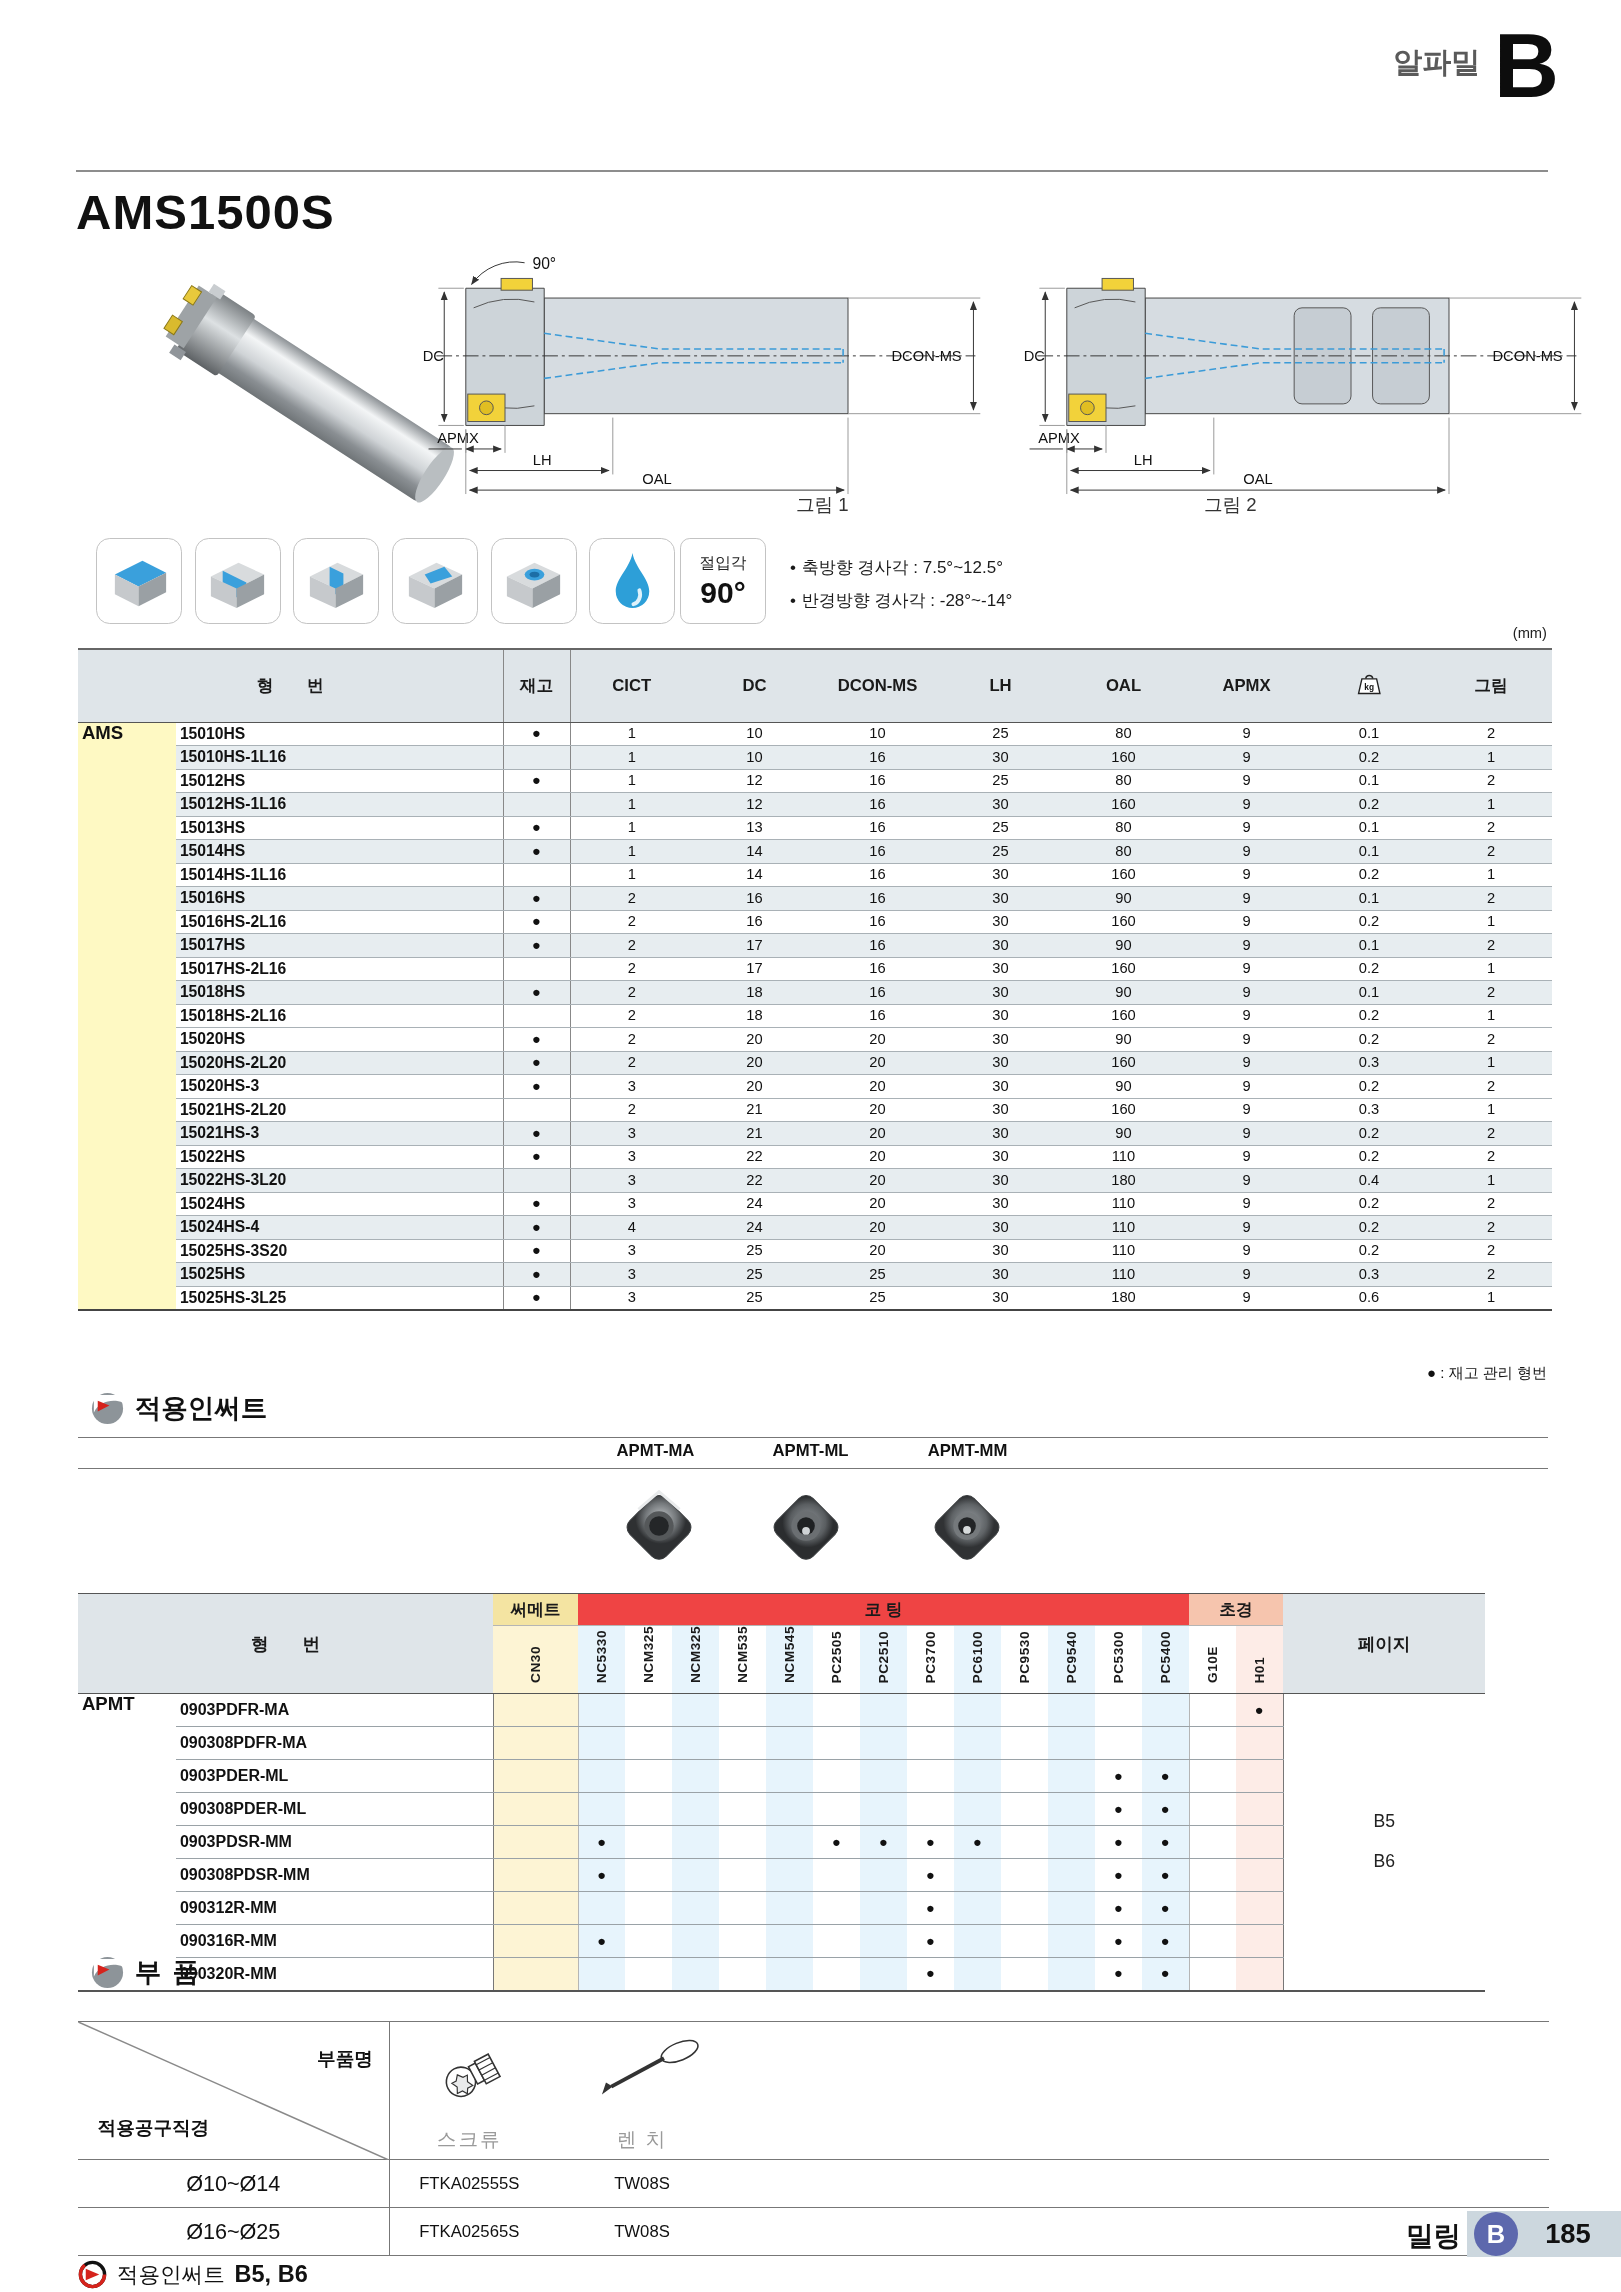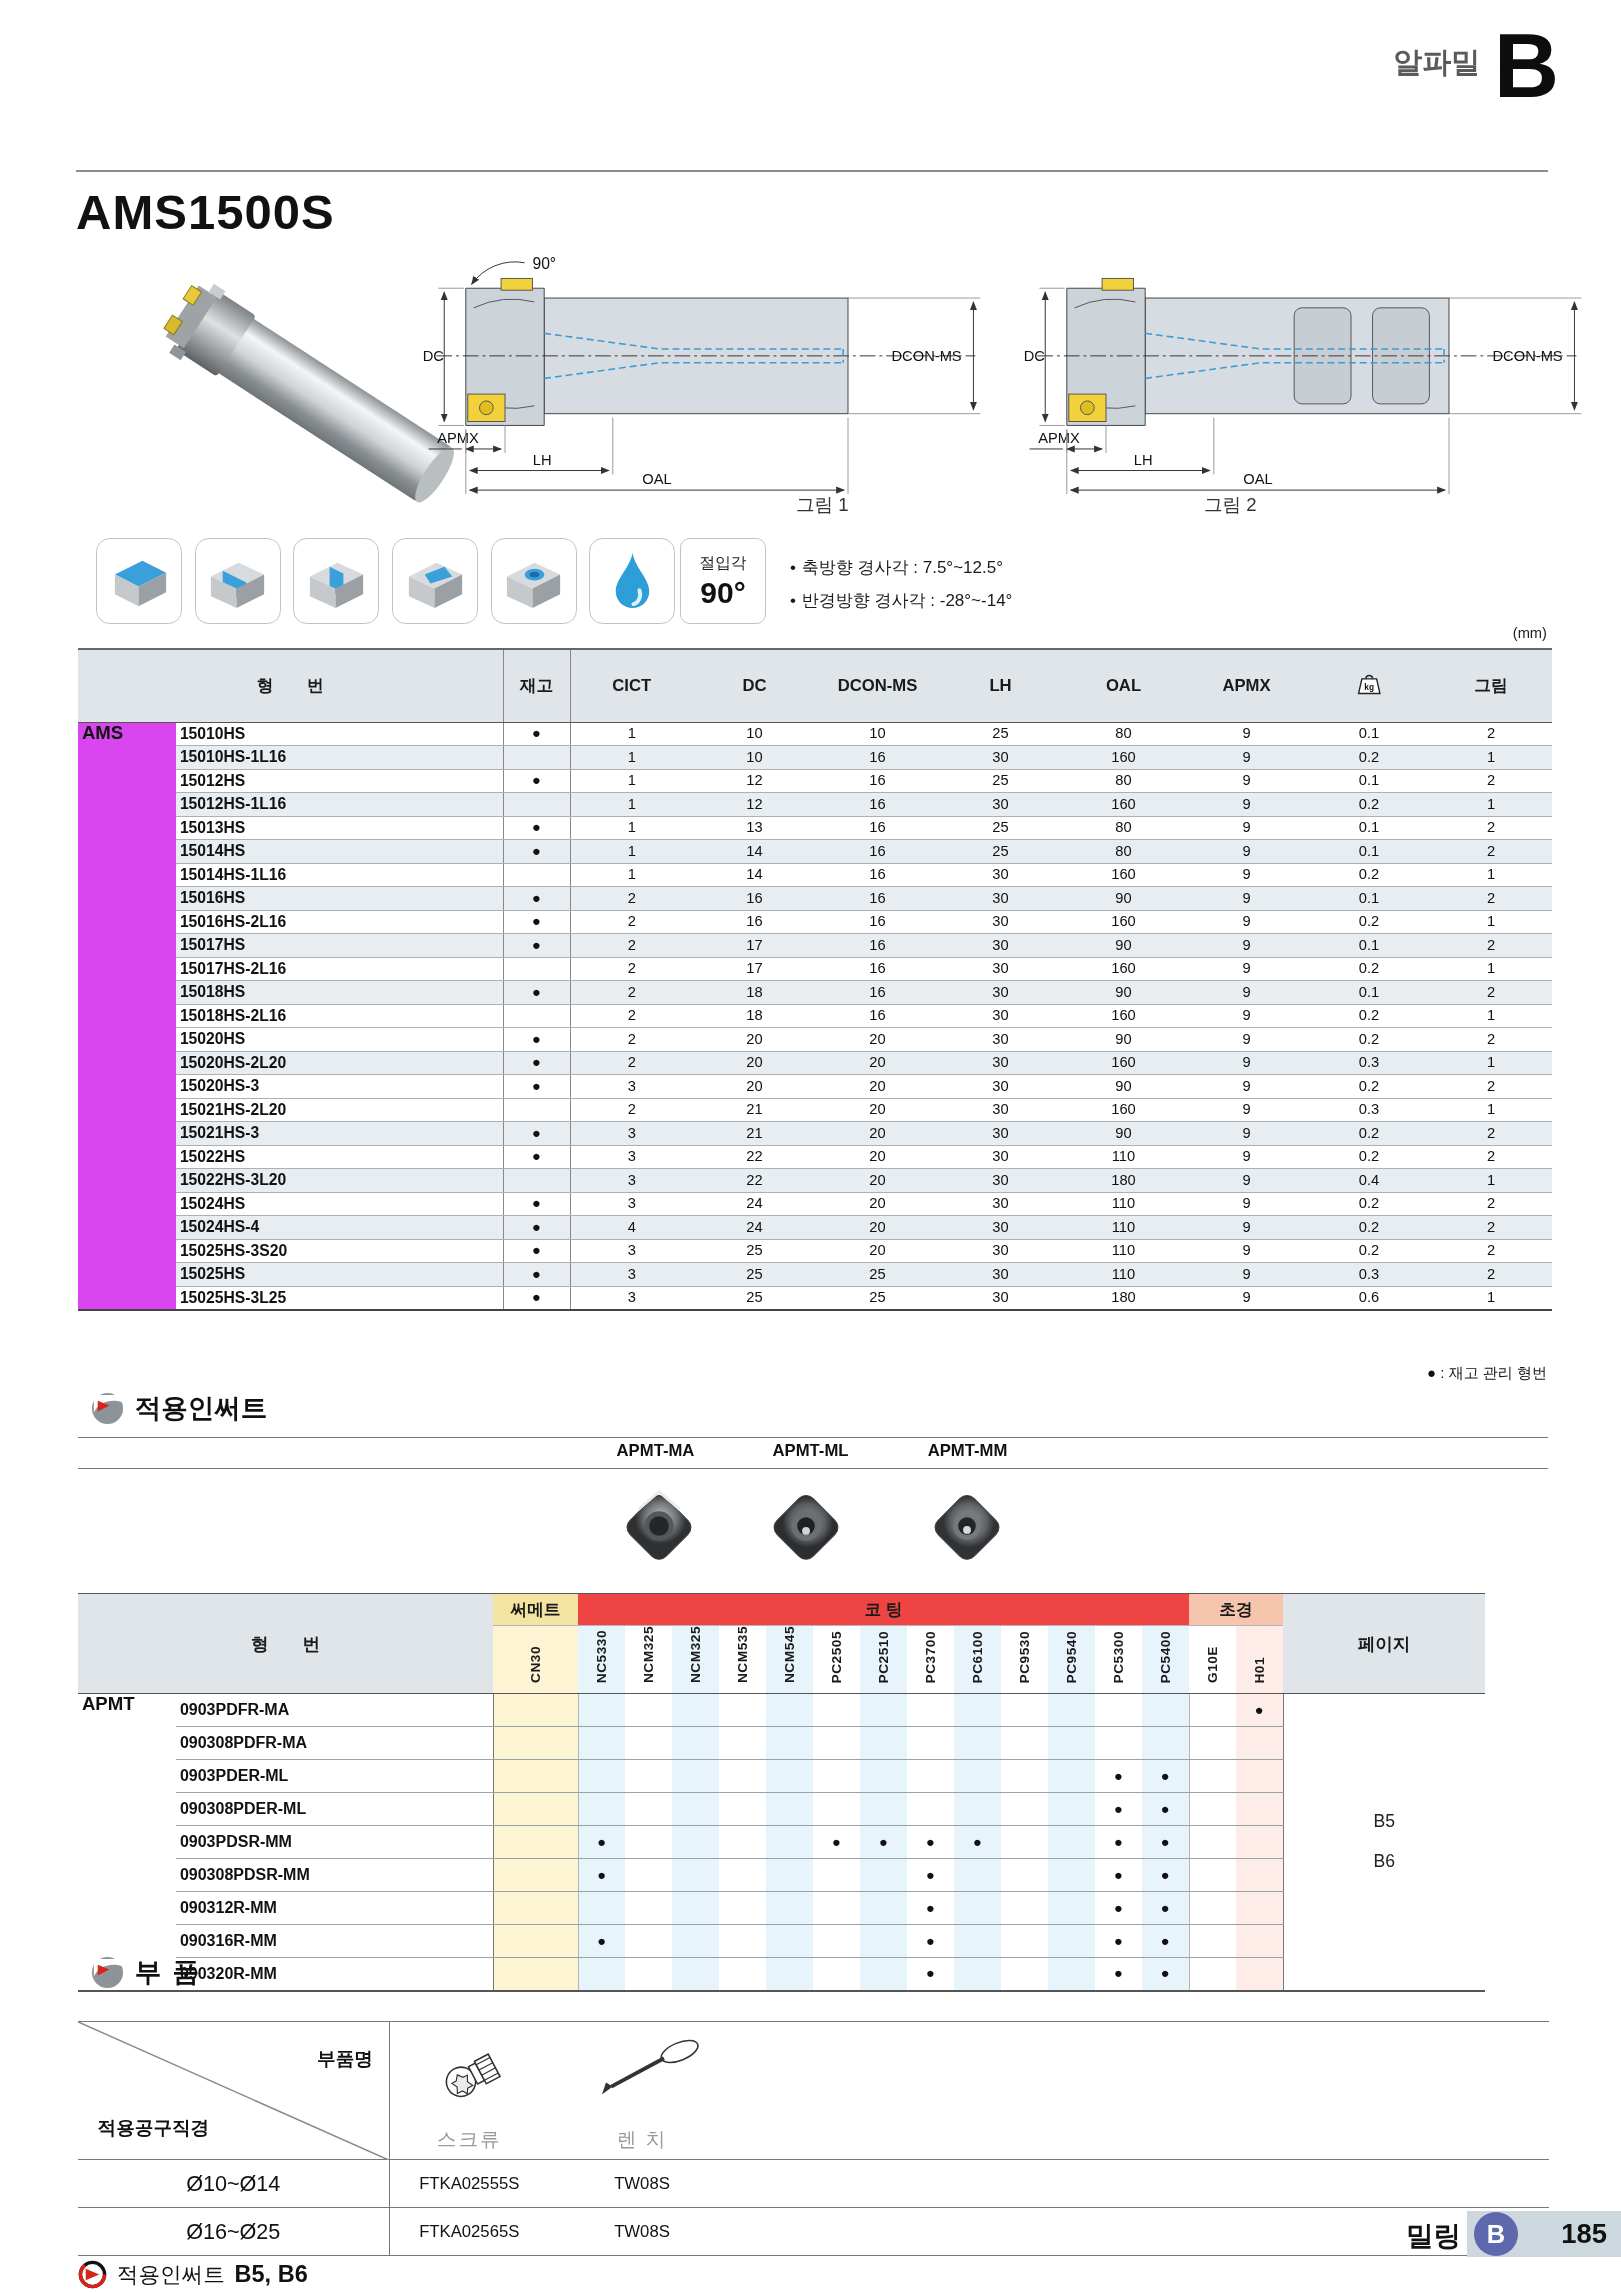--- a/index.html
+++ b/index.html
@@ -36,21 +36,21 @@
   
   .main-table{position:absolute;left:78px;top:648px;width:1470px;}
   table{border-collapse:collapse;table-layout:fixed;}
   .mt{width:1470px;border-top:2px solid #666;border-bottom:2px solid #444;}
   .mt thead th{background:#dfe5e9;height:73px;font-size:16.7px;font-weight:bold;color:#1a1a1a;
                border-bottom:1.5px solid #555;}
   .mt thead th.model-h{word-spacing:29px;}
   .mt td{height:23.5px;text-align:center;font-size:14.7px;color:#111;line-height:1;}
   .mt tbody td{border-bottom:1px solid #a9b1b6;}
   .mt tbody tr.shade td{background:#e7edf0;}
-  .mt td.series,.mt tbody tr.shade td.series{border-bottom:none;background:#d946ef;
+  .mt td.series,.mt tbody tr.shade td.series{border-bottom:none;background:#fef9c3;
       text-align:left;font-weight:bold;font-size:18.6px;padding-left:3.9px;vertical-align:top;}
   .mt td.model{text-align:left;font-weight:bold;font-size:15.7px;padding-left:3.9px;}
   .mt .b-l{border-left:1px solid #888;} .mt .b-r{border-right:1px solid #888;}
   .footnote{position:absolute;right:74px;top:1364px;font-size:15px;color:#111;}
 
   
   .sect{position:absolute;display:flex;align-items:center;gap:9.8px;}
   .sect-title{font-size:26.5px;font-weight:800;word-spacing:3.9px;}
   .s-ins{left:90px;top:1390px;} .s-parts{left:90px;top:1954px;align-items:center;}
 
@@ -95,21 +95,21 @@
   .pt .pcode{font-size:16.7px;font-weight:500;height:48px;}
   .ins-note{position:absolute;left:78px;top:2260px;display:flex;align-items:center;gap:9.8px;}
   .ins-note .t{font-size:21.6px;} .ins-note .v{font-size:23.5px;font-weight:800;}
 
   
   .foot-bar{position:absolute;left:1467px;top:2211px;width:154px;height:46px;background:#ccd7de;}
   .foot-sect{position:absolute;top:2218px;left:1353px;width:108px;text-align:right;font-size:27.4px;font-weight:800;}
   .foot-circle{position:absolute;left:1474px;top:2212px;width:44px;height:44px;border-radius:50%;
                background:#5d68ad;color:#fff;font-size:25.5px;font-weight:800;
                display:flex;align-items:center;justify-content:center;}
-  .foot-page{position:absolute;left:1529px;top:2218px;width:78px;text-align:right;font-size:27.4px;font-weight:800;}
+  .foot-page{position:absolute;left:1529px;top:2218px;width:78px;text-align:center;font-size:27.4px;font-weight:800;}
 </style>
 </head>
 <body>
 
 <div class="page">
 
   <div class="brand">
     <span class="brand-kr">알파밀</span>
     <span class="brand-letter">B</span>
   </div>

